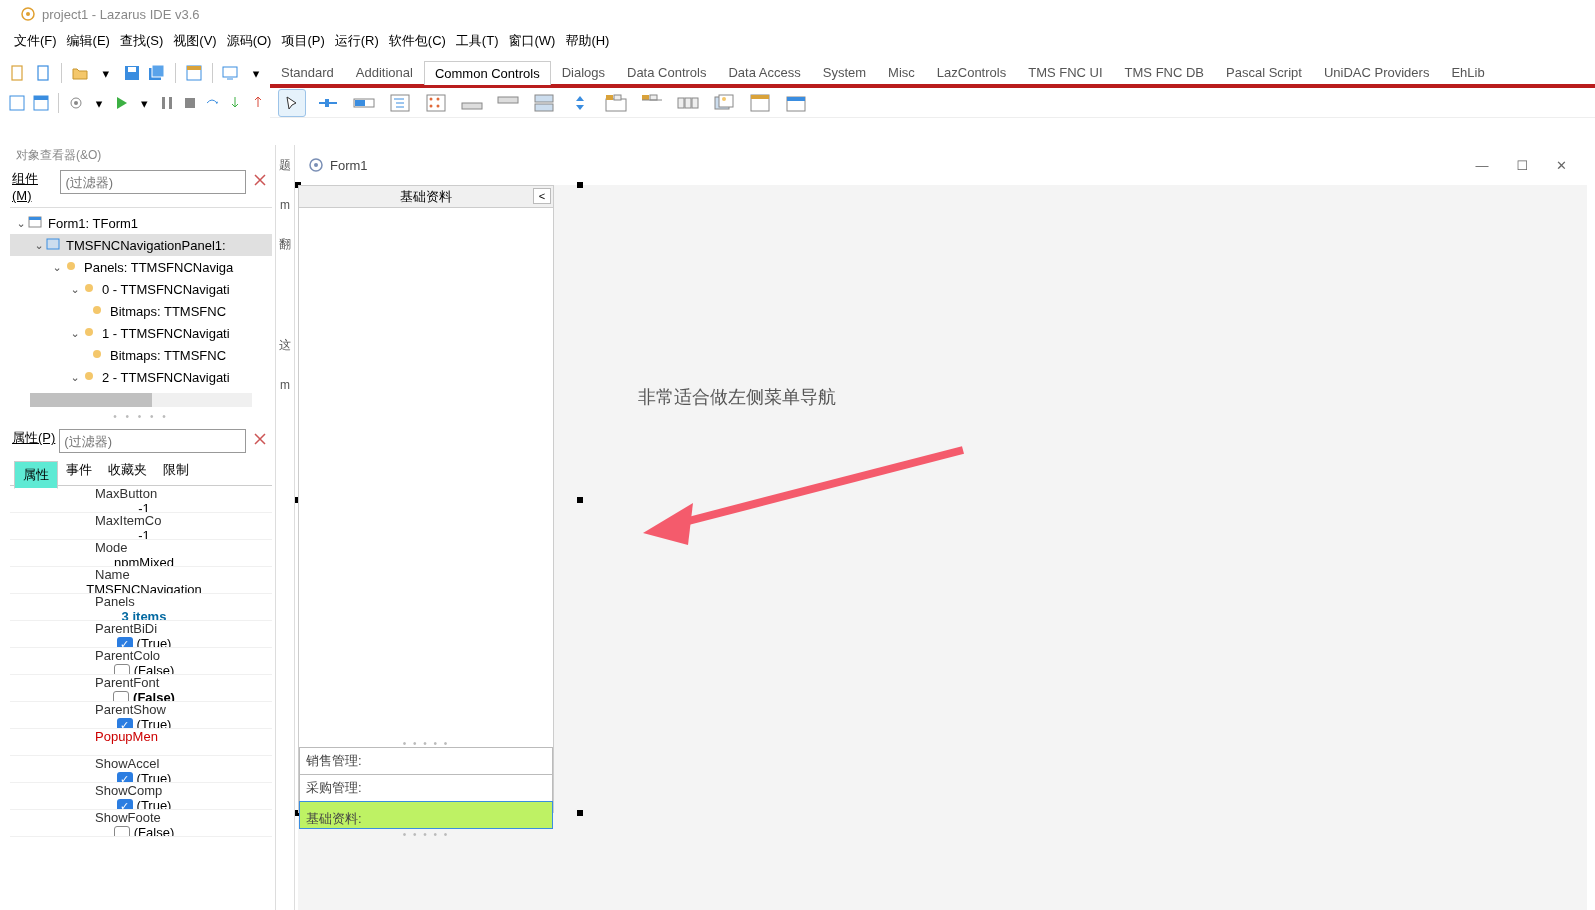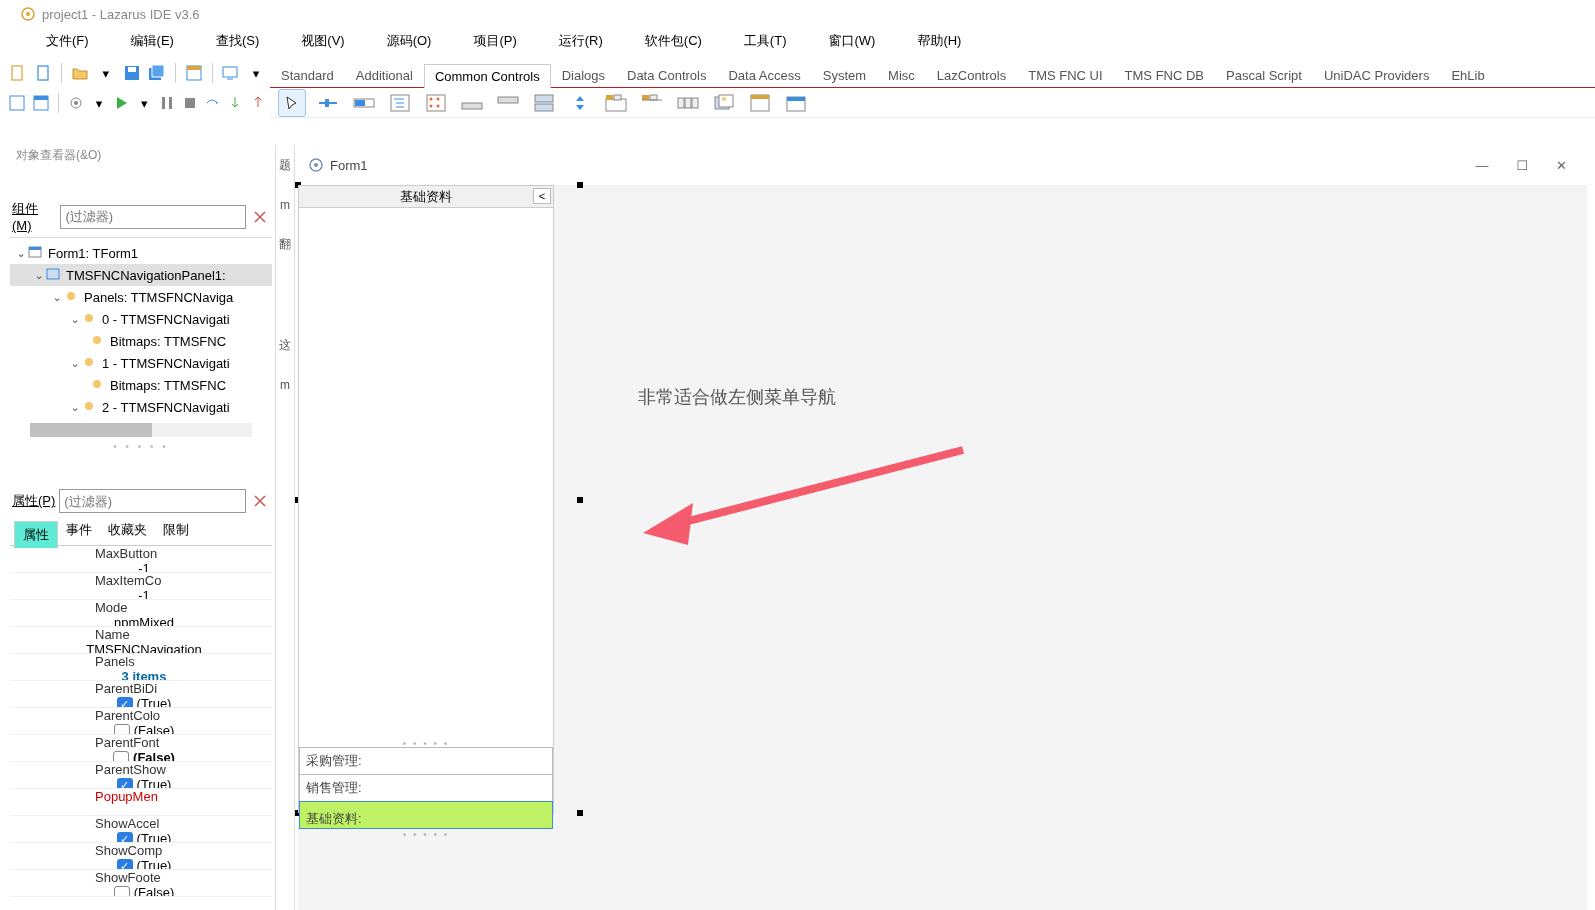--- a/index.html
+++ b/index.html
@@ -1,33 +1,33 @@
 <!DOCTYPE html>
 <html><head>
 <meta charset="utf-8">
 <style>
 *{box-sizing:border-box;margin:0;padding:0;font-family:"Microsoft YaHei",Arial,sans-serif;font-size:13px;}
 body{background:#fff;overflow:hidden;width:1595px;height:910px;position:relative;}
 .titlebar{height:28px;display:flex;align-items:center;padding:0 20px;color:#888;}
 .titlebar svg{margin-right:6px;}
 .menubar{height:26px;display:flex;align-items:center;padding:0 10px;gap:2px;}
-.menubar span{padding:2px 4px;cursor:default;margin-left:32px;}
+.menubar span{padding:2px 4px;cursor:default;}
 .toolbar-left{position:absolute;top:58px;left:8px;width:258px;}
 .toolbar-row{height:30px;display:flex;align-items:center;gap:6px;padding:2px 0;}
 .tb-icon{width:24px;height:24px;display:flex;align-items:center;justify-content:center;}
 .tb-sep{width:1px;height:20px;background:#ccc;margin:0 2px;}
-.tabstrip{position:absolute;top:58px;left:270px;right:0;height:30px;display:flex;align-items:flex-end;border-bottom:1px solid #b91c1c;}
+.tabstrip{position:absolute;top:58px;left:270px;right:0;height:30px;display:flex;align-items:flex-end;border-bottom:4px solid #b91c1c;}
 .tabstrip .tab{padding:4px 10px;border:1px solid transparent;border-bottom:none;color:#555;cursor:default;}
 .tabstrip .tab.active{border-color:#ccc;background:#fff;color:#000;position:relative;top:1px;}
 .component-palette{position:absolute;top:88px;left:270px;right:0;height:30px;display:flex;align-items:center;gap:8px;padding:0 8px;border-bottom:1px solid #eee;}
 .palette-cursor{width:28px;height:28px;border:1px solid #9cc3e8;background:#e6f2fb;border-radius:3px;display:flex;align-items:center;justify-content:center;}
 .palette-item{width:28px;height:24px;display:flex;align-items:center;justify-content:center;}
 .left-panel{position:absolute;top:145px;left:10px;width:262px;bottom:0;background:#fff;}
 .panel-title{color:#888;padding:2px 6px;font-size:12px;}
-.filter-row{display:flex;align-items:center;gap:4px;padding:4px 2px;margin-top:30px;}
+.filter-row{display:flex;align-items:flex-start;gap:4px;padding:4px 2px;}
 .filter-row label{text-decoration:underline;}
 .filter-input{flex:1;height:24px;border:1px solid #999;padding:0 4px;color:#888;}
 .filter-clear{width:20px;height:20px;display:flex;align-items:center;justify-content:center;}
 .tree{border-top:1px solid #ddd;padding:4px 0;height:200px;overflow:hidden;position:relative;}
 .tree-row{display:flex;align-items:center;height:22px;white-space:nowrap;padding-left:4px;}
 .tree-row.selected{background:#e0e0e0;}
 .expander{width:14px;text-align:center;font-size:11px;color:#555;}
 .tree-icon{width:16px;height:14px;margin-right:4px;}
 .tree-hscroll{position:absolute;bottom:0;left:20px;right:20px;height:14px;background:#f0f0f0;}
 .tree-hscroll-thumb{position:absolute;left:0;width:55%;height:100%;background:#c0c0c0;}
@@ -496,24 +496,24 @@
     <div class="handle" style="top:625px;left:279px;"></div>
 
     <div class="navpanel">
       <div class="navpanel-header">
         <span>基础资料</span>
         <span class="collapse">&lt;</span>
       </div>
       <div class="navpanel-body"></div>
       <div class="navpanel-drag">• • • • •</div>
       <div class="navpanel-item">
-          <span>采购管理:</span>
+          <span>销售管理:</span>
         </div>
       <div class="navpanel-item">
-          <span>销售管理:</span>
+          <span>采购管理:</span>
         </div>
       <div class="navpanel-item selected">
           <span>基础资料:</span>
         </div>
       <div class="navpanel-drag">• • • • •</div>
     </div>
 
     <div class="annotation">非常适合做左侧菜单导航</div>
     <svg class="arrow-svg" width="340" height="110">
       <line x1="330" y1="5" x2="40" y2="80" stroke="#f45b6c" stroke-width="8"></line>

